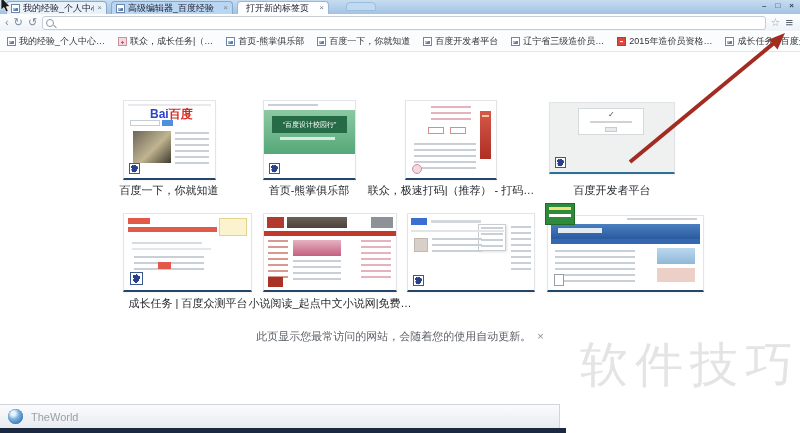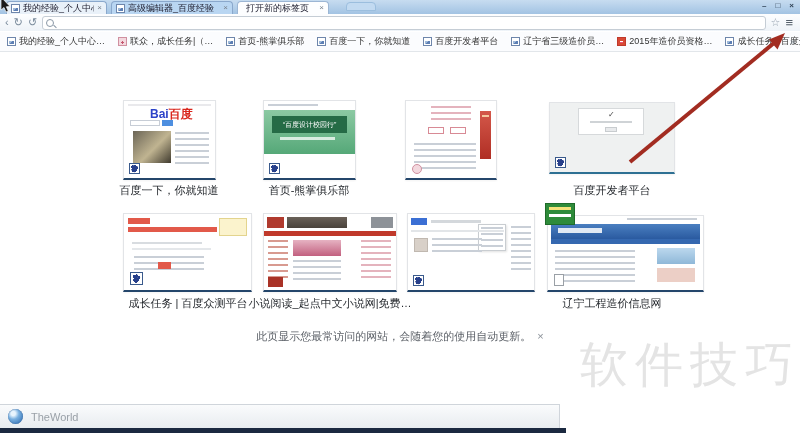--- a/index.html
+++ b/index.html
@@ -186,20 +186,21 @@
   <div class="tile" style="left:549px;top:49px;width:126px;height:72px;background:#eff1f1;border-bottom-color:#2e7093">
     <span class="d" style="left:28px;top:5px;width:66px;height:27px;background:#fff;border:1px solid #d6d9db;box-sizing:border-box"></span>
     <span class="d" style="left:58px;top:7px;font-size:8px;color:#444">✓</span>
     <span class="d" style="left:40px;top:18px;width:42px;height:2px;background:#cfd3d6"></span>
     <span class="d" style="left:55px;top:24px;width:12px;height:5px;background:#e8eaec;border:1px solid #c8cccf;box-sizing:border-box"></span>
     <span class="paw" style="left:5px;bottom:4px"></span>
   </div>
 
   <span class="cap" style="left:169px;top:130px">百度一下，你就知道</span>
   <span class="cap" style="left:309px;top:130px">首页-熊掌俱乐部</span>
+  <span class="cap" style="left:451px;top:130px">联众，极速打码|（推荐） - 打码…</span>
   <span class="cap" style="left:612px;top:130px">百度开发者平台</span>
 
   <div class="tile" style="left:123px;top:160px;width:129px;height:79px">
     <span class="d" style="left:4px;top:4px;width:22px;height:6px;background:#e2594a"></span>
     <span class="d" style="left:4px;top:13px;right:34px;height:5px;background:#e2594a"></span>
     <span class="d" style="right:4px;top:4px;width:28px;height:18px;background:#fbf3cd;border:1px solid #e3d48e;box-sizing:border-box"></span>
     <span class="d" style="left:8px;top:28px;width:70px;height:2px;background:#d8dce0"></span>
     <span class="d" style="left:8px;top:34px;right:40px;height:2px;background:#e4e7ea"></span>
     <span class="d lines" style="left:10px;top:42px;width:70px;height:18px"></span>
     <span class="d" style="left:34px;top:48px;width:13px;height:7px;background:#e2594a"></span>
@@ -240,21 +241,20 @@
     <span class="d" style="right:8px;top:52px;width:38px;height:14px;background:#eccfc6"></span>
     <span class="d" style="left:6px;bottom:4px;width:10px;height:12px;background:#fff;border:1px solid #9aa0a6;box-sizing:border-box"></span>
     <span class="d" style="left:-3px;top:-13px;width:30px;height:22px;background:#2e8b3a;border:1px solid #1f6b2a;box-sizing:border-box">
       <span class="d" style="left:3px;top:3px;width:22px;height:3px;background:#f3e27a"></span>
       <span class="d" style="left:3px;top:10px;width:22px;height:3px;background:#ffffff"></span>
     </span>
   </div>
 
   <span class="cap" style="left:188px;top:243px">成长任务 | 百度众测平台</span>
   <span class="cap" style="left:330px;top:243px">小说阅读_起点中文小说网|免费…</span>
-  <span class="cap" style="left:612px;top:243px">辽宁工程造价信息网</span>
 </div>
 
 <div class="notice">
   <span>此页显示您最常访问的网站，会随着您的使用自动更新。</span><span class="x">×</span>
 </div>
 
 <div class="watermark">软件技巧</div>
 
 <div class="statusbar">
   <span class="globe"></span>

